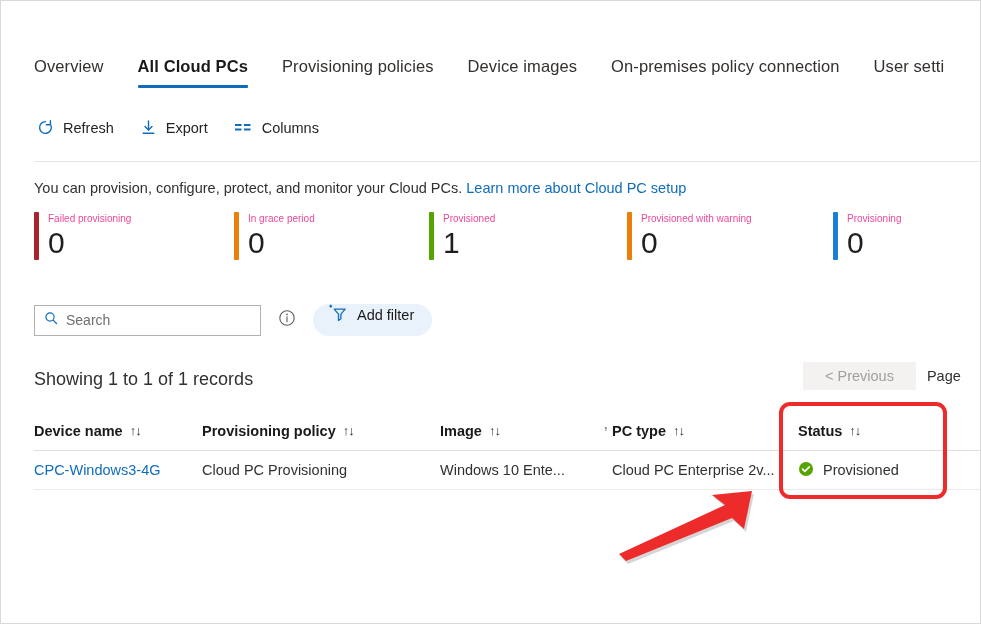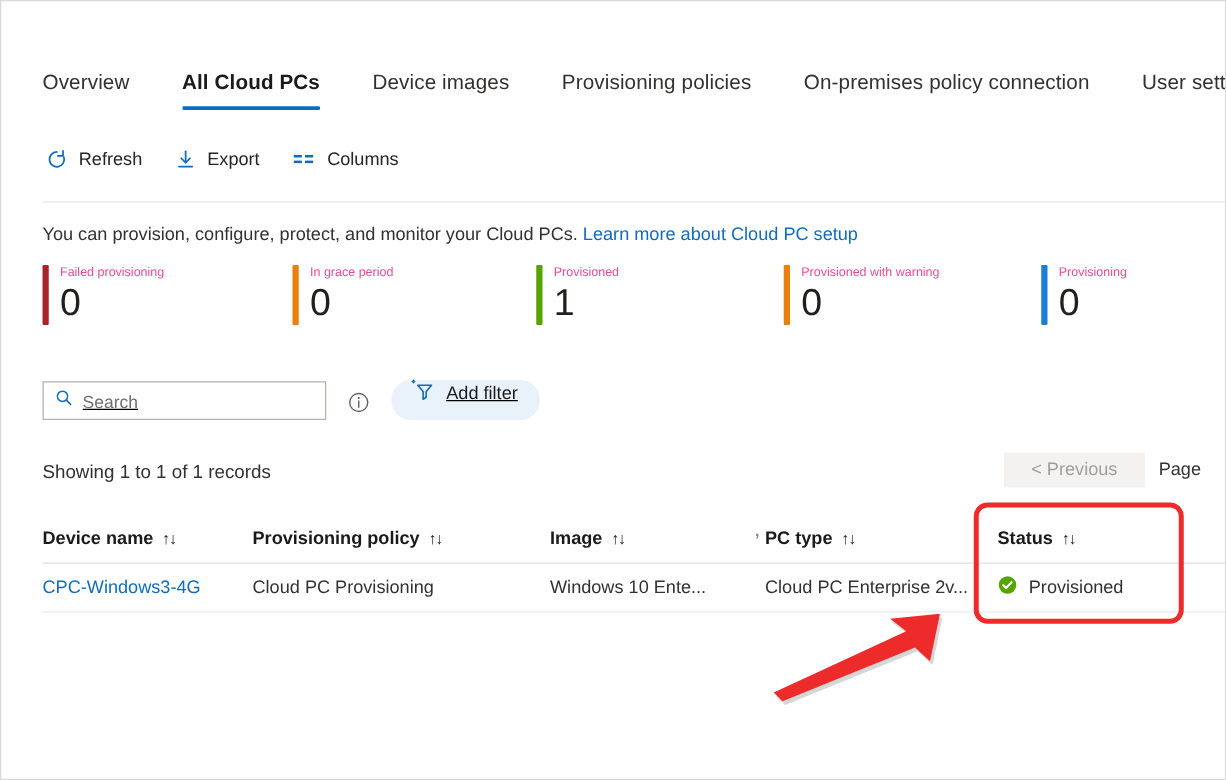--- a/index.html
+++ b/index.html
@@ -24,21 +24,21 @@
 
   
   .tabstrip {
     position: absolute;
     top: 52px;
     left: 33px;
     right: 0;
     height: 42px;
     display: flex;
     align-items: flex-start;
-    gap: 8px;
+    gap: 0;
     white-space: nowrap;
   }
   .tab {
     position: relative;
     font-size: 16.5px;
     color: #33302e;
     padding: 0 17px;
     line-height: 26px;
     cursor: pointer;
     letter-spacing: 0.1px;
@@ -134,23 +134,22 @@
     font-weight: 400;
     margin-top: -1px;
   }
 
   
   .searchrow {
     position: absolute;
     top: 303px;
     left: 33px;
     display: flex;
-    align-items: flex-end;
+    align-items: center;
     gap: 17px;
-    text-decoration: underline;
   }
   .searchbox {
     width: 227px;
     height: 31px;
     border: 1px solid #b3b0ad;
     background: #fff;
     display: flex;
     align-items: center;
     padding: 0 9px;
     gap: 8px;
@@ -182,21 +181,21 @@
   .addfilter-label {
     font-size: 14.5px;
     color: #1b1a19;
   }
 
   
   .records {
     position: absolute;
     top: 368px;
     left: 33px;
-    font-size: 15px;
+    font-size: 18px;
     color: #323130;
   }
   .pager {
     position: absolute;
     top: 361px;
     left: 802px;
     display: flex;
     align-items: center;
     gap: 11px;
     white-space: nowrap;
@@ -302,22 +301,22 @@
   }
 </style>
 </head>
 <body>
 
 <div id="app">
 
   <div class="tabstrip">
     <div class="tab"><span>Overview</span></div>
     <div class="tab active"><span>All Cloud PCs</span></div>
+    <div class="tab"><span>Provisioning policies</span></div>
     <div class="tab"><span>Device images</span></div>
-    <div class="tab"><span>Provisioning policies</span></div>
     <div class="tab"><span>On-premises policy connection</span></div>
     <div class="tab"><span>User setti</span></div>
   </div>
 
   <div class="cmdbar">
     <div class="cmd">
       <span>
         <svg width="17" height="17" viewBox="0 0 17 17">
           <path d="M8.5 2.6a5.9 5.9 0 1 0 5.6 4.1" fill="none" stroke="#0f6cbd" stroke-width="1.4" stroke-linecap="round"></path>
           <path d="M13.4 1.6v4.1h-4.1" fill="none" stroke="#0f6cbd" stroke-width="1.4" stroke-linecap="round" stroke-linejoin="round"></path>

